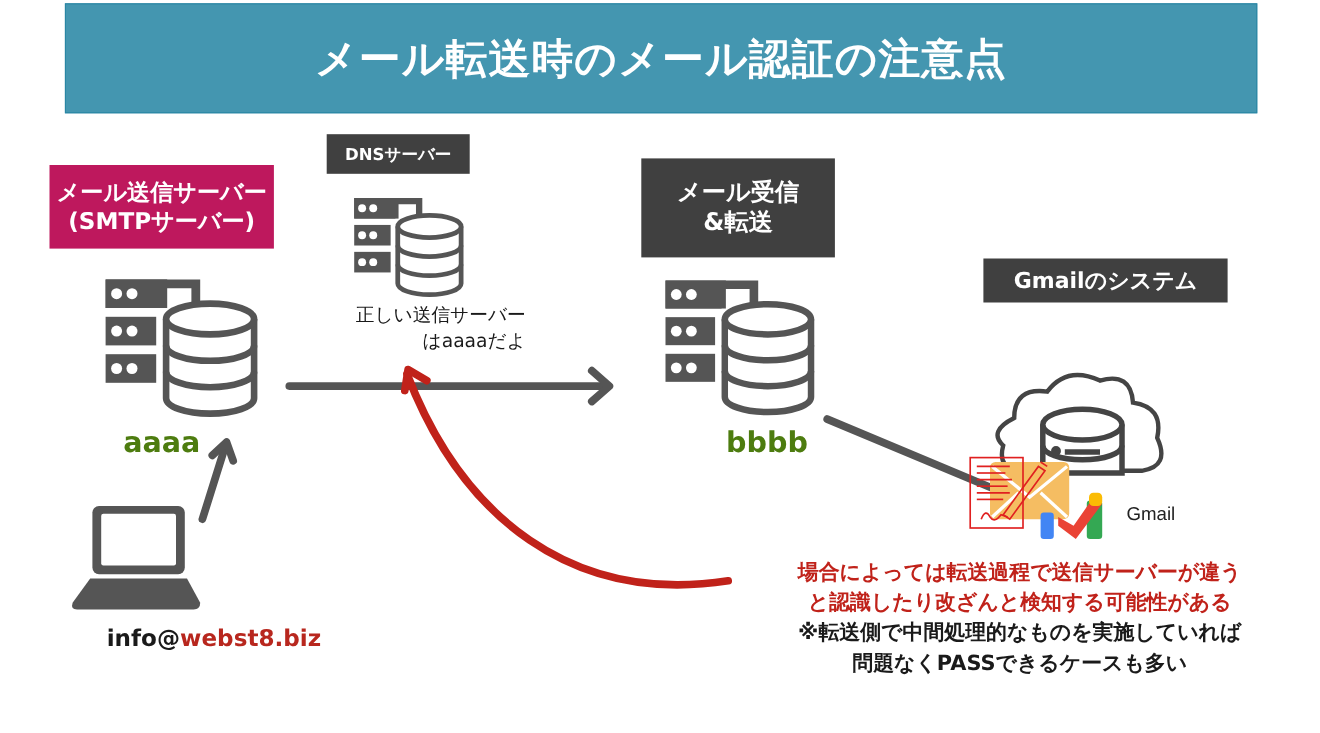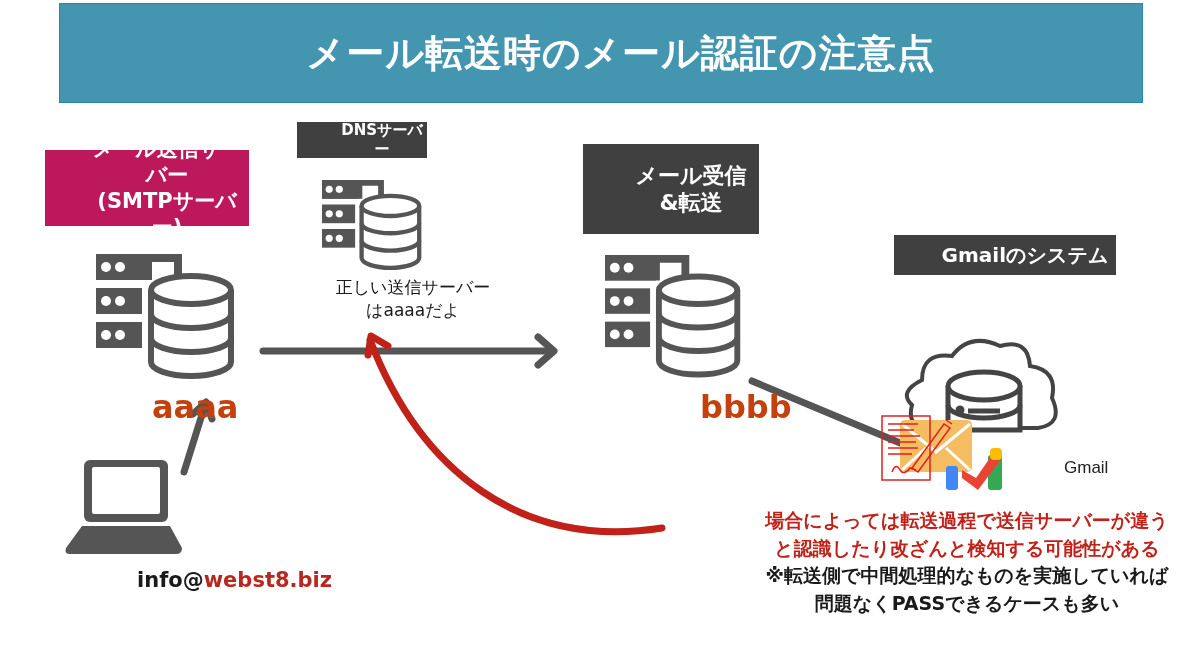--- a/index.html
+++ b/index.html
@@ -1,31 +1,31 @@
 <!DOCTYPE html>
 <html><head>
 <meta charset="utf-8">
 <style>
   html, body { margin: 0; padding: 0; background: #ffffff; }
   body { width: 1200px; height: 666px; position: relative; overflow: hidden;
          font-family: "DejaVu Sans", "Liberation Sans", sans-serif; }
-  .abs { position: absolute; padding-left: 40px; }
+  .abs { position: absolute; }
   .title-bar { left: 59px; top: 3px; width: 1084px; height: 100px; background: #4496b0;
                border: 1px solid #2a86a4; box-sizing: border-box;
                display: flex; align-items: center; justify-content: center; }
   .title-text { color: #ffffff; font-size: 38px; font-weight: bold; letter-spacing: 1px; }
   .label-box { color: #ffffff; font-weight: bold; text-align: center; box-sizing: border-box;
                display: flex; flex-direction: column; align-items: center; justify-content: center; line-height: 1.25; }
   .blue-box { background: #be185d; left: 45px; top: 150px; width: 204px; height: 76px; font-size: 21px; justify-content: center; }
   .red-box { background: #404040; }
   .dns-box { left: 297px; top: 122px; width: 130px; height: 36px; font-size: 15px; }
   .recv-box { left: 583px; top: 144px; width: 176px; height: 90px; font-size: 22px; }
   .gmail-sys-box { left: 894px; top: 235px; width: 222px; height: 40px; font-size: 20px; }
-  .server-label { font-size: 32px; font-weight: bold; color: #c2410c; }
-  .dns-note { left: 268px; top: 276px; width: 210px; text-align: center; font-size: 17px; line-height: 1.35; color: #1a1a1a; }
+  .server-label { font-size: 26px; font-weight: bold; color: #4d7c0f; }
+  .dns-note { left: 268px; top: 276px; width: 210px; text-align: right; font-size: 17px; line-height: 1.35; color: #1a1a1a; }
   .email-line { left: 97px; top: 568px; font-size: 21px; font-weight: bold; color: #1a1a1a; }
   .email-domain { color: #b8271e; }
   .warn { left: 672px; top: 507px; width: 510px; text-align: center; font-size: 19px; font-weight: bold; line-height: 1.45; }
   .warn-red { color: #c0221a; }
   .warn-dark { color: #1a1a1a; }
   .gmail-word { left: 1024px; top: 458px; font-size: 17px; color: #222; font-family: Liberation Sans, sans-serif; }
   svg { position: absolute; left: 0; top: 0; overflow: visible; }
 </style>
 </head>
 <body>

